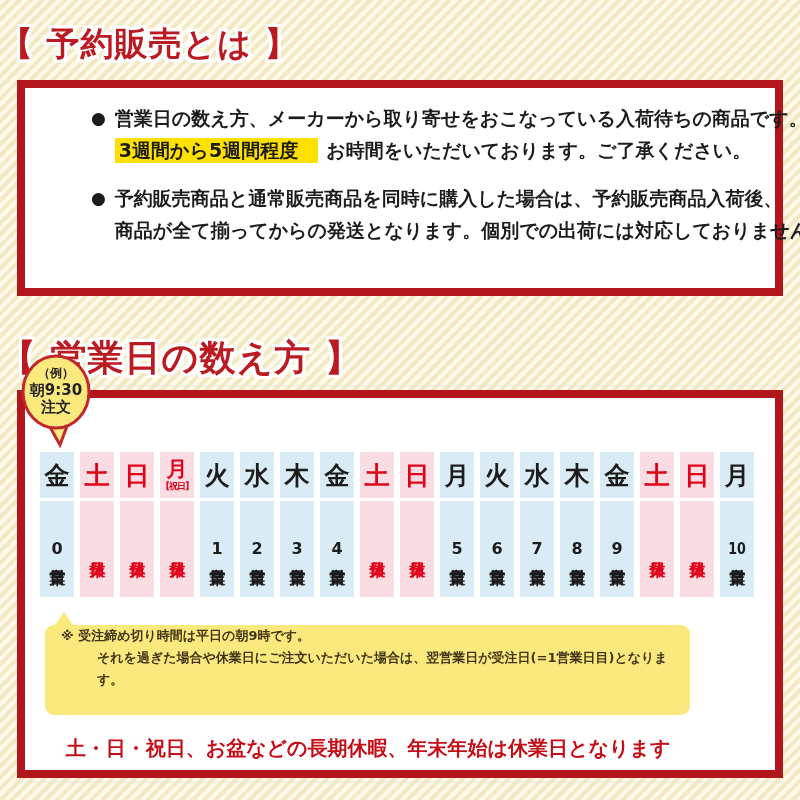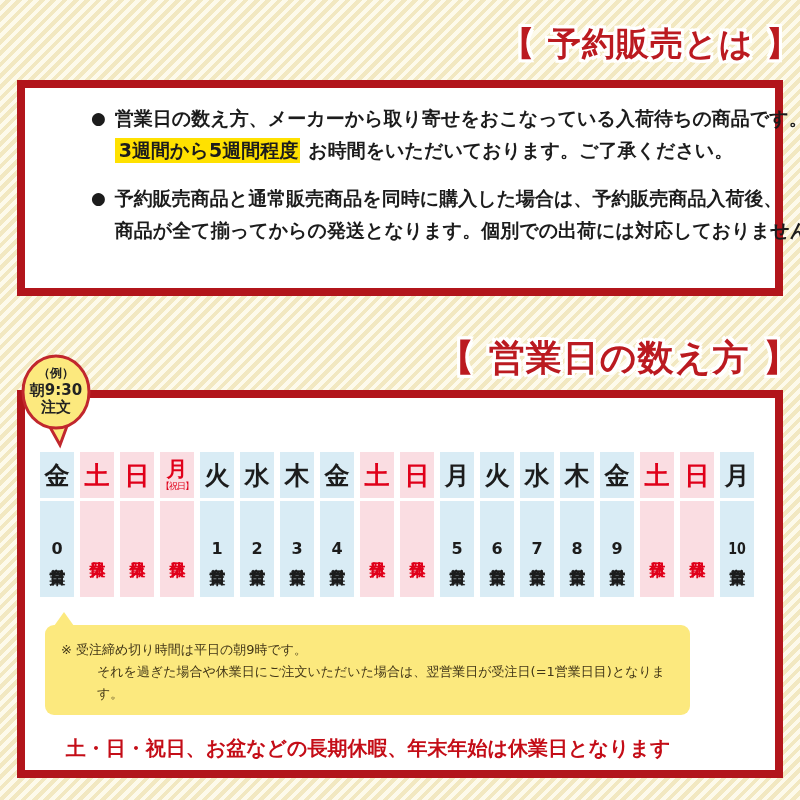--- a/index.html
+++ b/index.html
@@ -2,83 +2,83 @@
 <html lang="ja"><head>
 <meta charset="utf-8">
 <style>
   html,body{margin:0;padding:0;}
   body{
     width:800px;height:800px;position:relative;overflow:hidden;
     font-family:"DejaVu Sans","Liberation Sans",sans-serif;
     background:repeating-linear-gradient(135deg,#fdfaeb 0 4px,#f2e8c1 4px 8px);
   }
   .section-title{
-    position:absolute;left:0;width:800px;text-align:right;
+    position:absolute;left:0;width:800px;text-align:left;
     font-weight:800;color:#bb1a20;letter-spacing:1px;
     text-shadow:-3px -3px 0 #fff,3px -3px 0 #fff,-3px 3px 0 #fff,3px 3px 0 #fff,
                 -3px 0 0 #fff,3px 0 0 #fff,0 -3px 0 #fff,0 3px 0 #fff;
     white-space:nowrap;
   }
   #preorder-title{top:22px;font-size:33px;}
   #bizdays-title{top:334px;font-size:36px;}
   .panel{
     position:absolute;left:17px;width:750px;background:#ffffff;
     border:8px solid #b2151b;
   }
   #preorder-panel{top:80px;height:200px;}
   #bizdays-panel{top:390px;height:372px;}
   .bullets{padding:14px 0 0 66px;}
   .bullet{display:flex;align-items:flex-start;margin-top:0;}
   .bullet + .bullet{margin-top:16px;}
   .bullet .glyph{font-size:17px;line-height:32px;margin-right:9px;color:#1c1c1c;}
   .bullet .lines{font-size:19px;font-weight:bold;color:#1c1c1c;line-height:32px;}
   .bullet .lines .ln{white-space:nowrap;}
-  .highlight{background:#ffe100;padding:1px 2px 2px 4px;}
+  .highlight{background:#ffe100;padding:1px 20px 2px 4px;}
   .after-highlight{margin-left:8px;text-align:right;}
 
   
   #example-badge{position:absolute;left:10px;top:352px;width:92px;height:100px;z-index:5;}
   #example-badge svg{position:absolute;left:0;top:0;}
   #example-badge .badge-text{
     position:absolute;left:6px;top:13px;width:80px;text-align:center;
     color:#222;font-weight:bold;line-height:17px;
   }
   #example-badge .bl1{font-size:12px;}
   #example-badge .bl2,#example-badge .bl3{font-size:15px;}
 
   
   #calendar{position:absolute;left:40px;top:452px;display:flex;gap:6px;z-index:2;}
   .cal-col{width:34px;display:flex;flex-direction:column;}
   .day-cell{
     height:46px;display:flex;flex-direction:column;align-items:center;justify-content:center;
     font-size:25px;font-weight:bold;line-height:1;
   }
   .day-cell.has-note{font-size:21px;}
-  .day-note{font-size:9px;font-weight:normal;margin-top:2px;letter-spacing:-1px;}
+  .day-note{font-size:9px;font-weight:bold;margin-top:2px;letter-spacing:-1px;}
   .count-cell{
     margin-top:3px;height:96px;display:flex;align-items:center;justify-content:center;
     writing-mode:vertical-rl;text-orientation:upright;
     font-size:16px;font-weight:bold;letter-spacing:1px;
   }
   .tcy{text-combine-upright:all;letter-spacing:0;}
   .cal-col.business .day-cell,.cal-col.business .count-cell{background:#d9ecf5;color:#1c1c1c;}
   .cal-col.closed .day-cell,.cal-col.closed .count-cell{background:#fadde2;color:#e0001a;}
 
   
   #note-box{
     position:absolute;left:45px;top:625px;width:645px;height:90px;
     background:#fce97e;border-radius:9px;z-index:2;
   }
   #note-box::before{
     content:"";position:absolute;top:-13px;left:9px;width:0;height:0;
     border-left:10px solid transparent;border-right:10px solid transparent;
     border-bottom:14px solid #fce97e;
   }
   #note-box .note-text{
-    padding:14px 0 0 16px;font-size:13px;font-weight:normal;color:#403517;line-height:22px;
+    padding:0 0 0 16px;font-size:13px;font-weight:bold;color:#403517;line-height:22px;
   }
   #note-box .indent{margin-left:36px;}
   #note-box .gap{margin-top:5px;}
 
   .footer-notice{
     position:absolute;left:17px;top:735px;width:702px;text-align:center;
     font-size:20px;font-weight:800;color:#c40d17;z-index:2;white-space:nowrap;
   }
 </style>
 </head>

